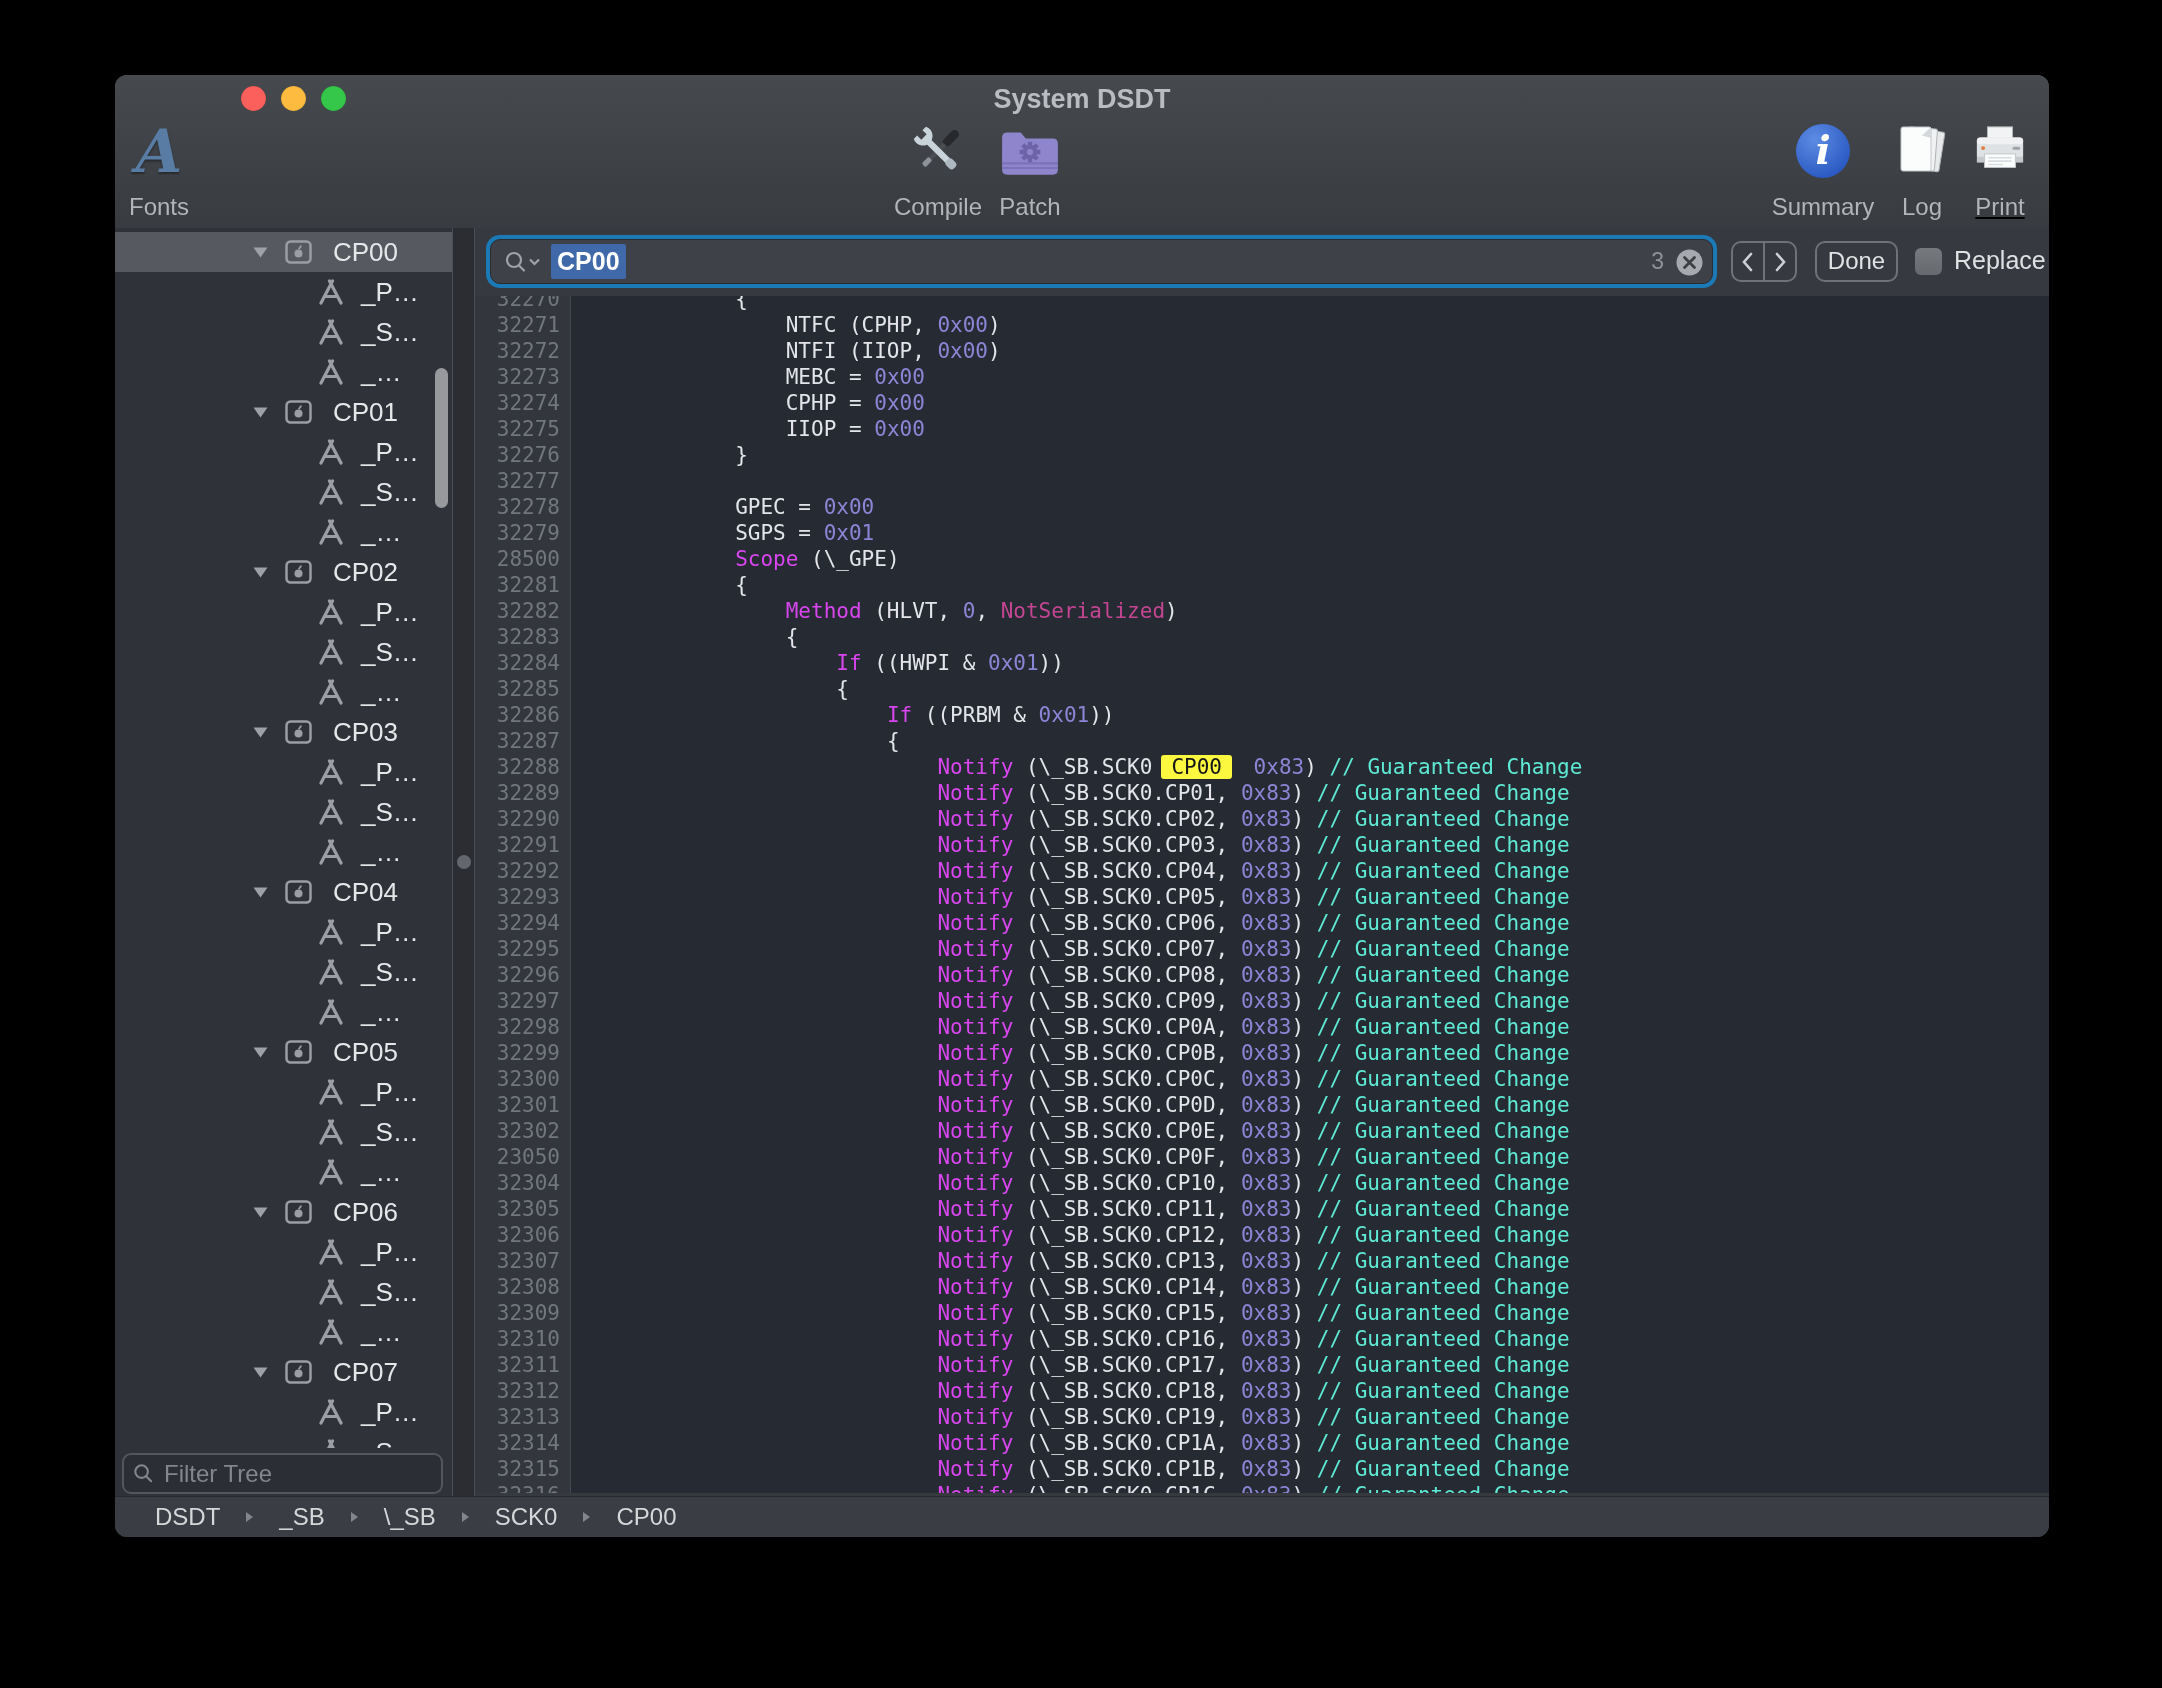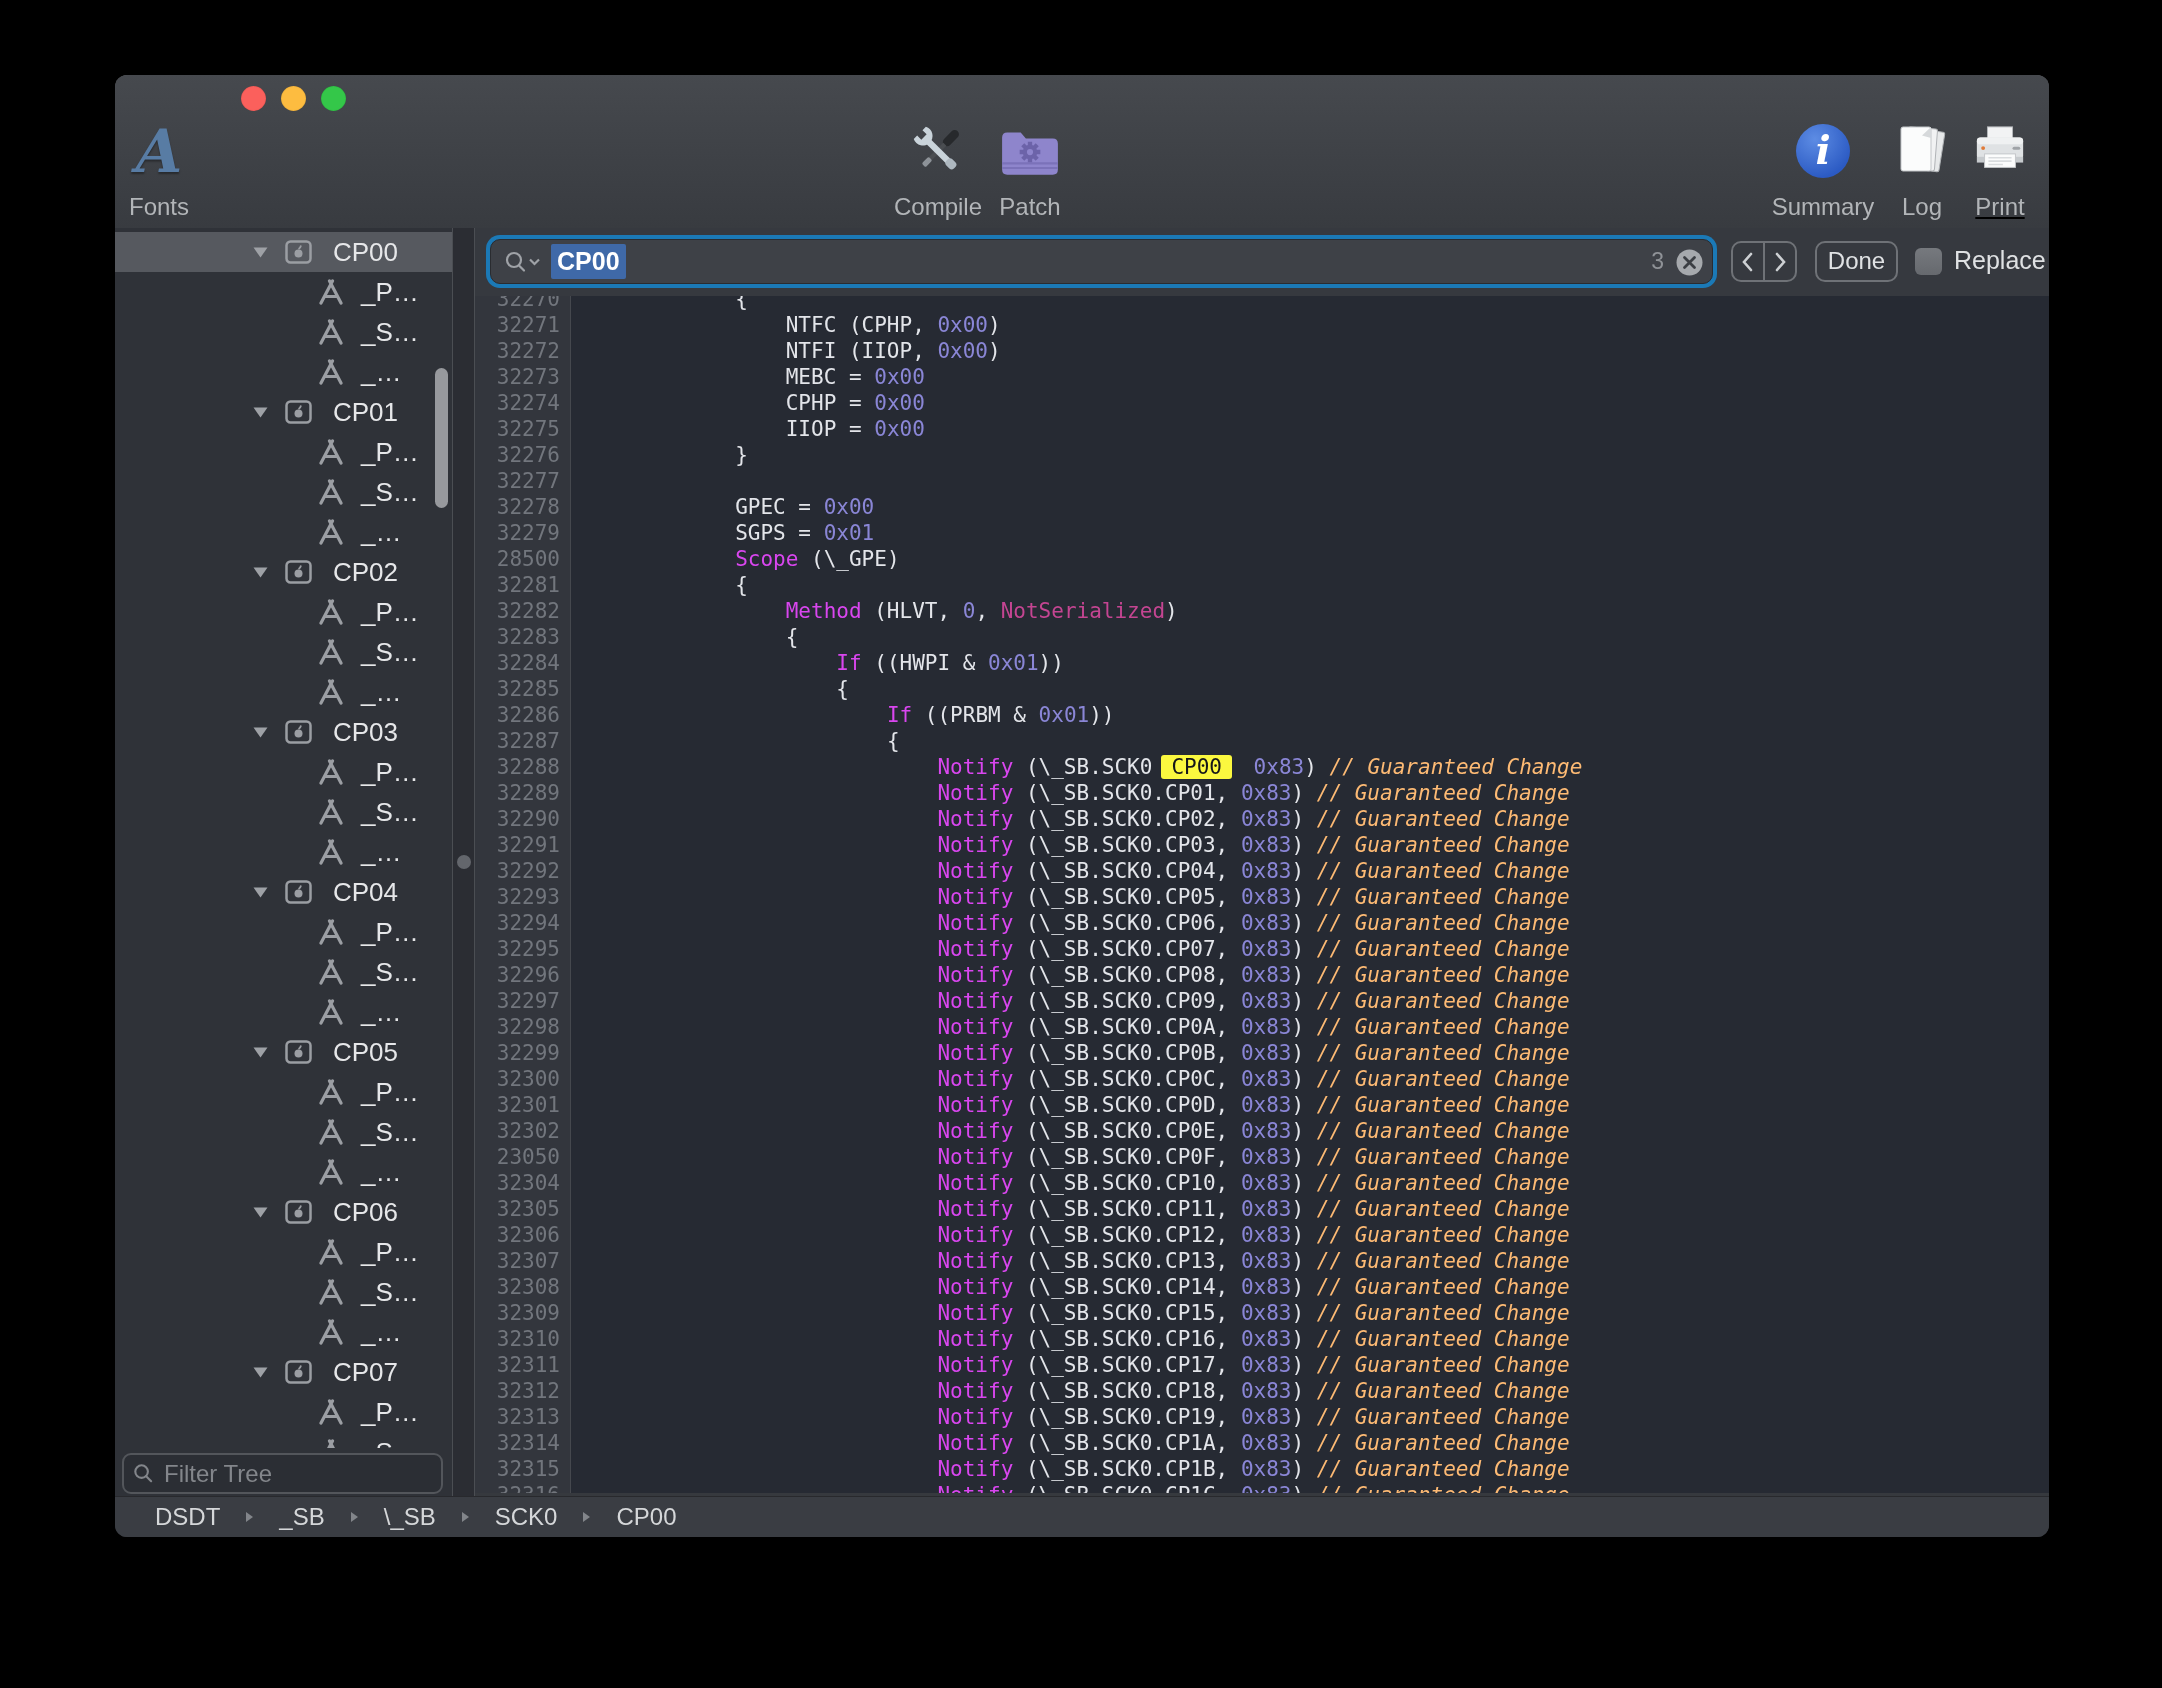--- a/index.html
+++ b/index.html
@@ -78,39 +78,40 @@
   .coderegion{position:absolute;left:360px;top:221px;width:1574px;height:1197px;
               background:#262a33;overflow:hidden;}
   .gutterbg{position:absolute;left:0;top:0;bottom:0;width:95px;background:#33363d;
             border-right:1px solid #45484e;}
   .gcol{position:absolute;left:0;top:-10px;width:85px;text-align:right;}
   .ccol{position:absolute;left:96px;top:-10px;white-space:pre;padding-left:63px;}
   .gln,.cln{height:26px;line-height:26px;font-family:"DejaVu Sans Mono",monospace;
             font-size:21px;white-space:pre;}
   .gln{color:#72767d;}
   .c-plain{color:#e3e5ea;} .c-kw{color:#d946ef;text-align:right;} .c-num{color:#8a86d6;}
-  .c-decl{color:#c44592;} .c-com{color:#fdba74;font-style:italic;}
+  .c-decl{color:#c44592;} .c-com{color:#5eead4;}
   .c-hl{background:#fbf83f;color:#15161a;padding:0 10px;margin:0 9px;border-radius:3px;}
   
   .bcbar{position:absolute;left:0;top:1421px;width:1934px;height:41px;background:#3a3d43;
          border-top:1px solid #28292d;box-sizing:border-box;display:flex;align-items:center;
          padding-left:40px;gap:25px;}
   .bitem{font-size:24px;color:#d5d7d9;}
   .bsep{flex:none;}
 </style>
 </head>
 <body>
 
 <div class="screen">
   <div class="window">
 
     <div class="topchrome">
       <div class="tl red"></div>
       <div class="tl yel"></div>
       <div class="tl grn"></div>
+      <div class="win-title">System DSDT</div>
 
       <div class="tb-item" style="left:6px;width:76px;">
         <div class="tb-icon-box">
             <span class="fonts-a">A</span>
           </div>
         <div class="tb-label">Fonts</div>
       </div>
 
       <div class="tb-item" style="left:768px;width:110px;">
         <div class="tb-icon-box">

